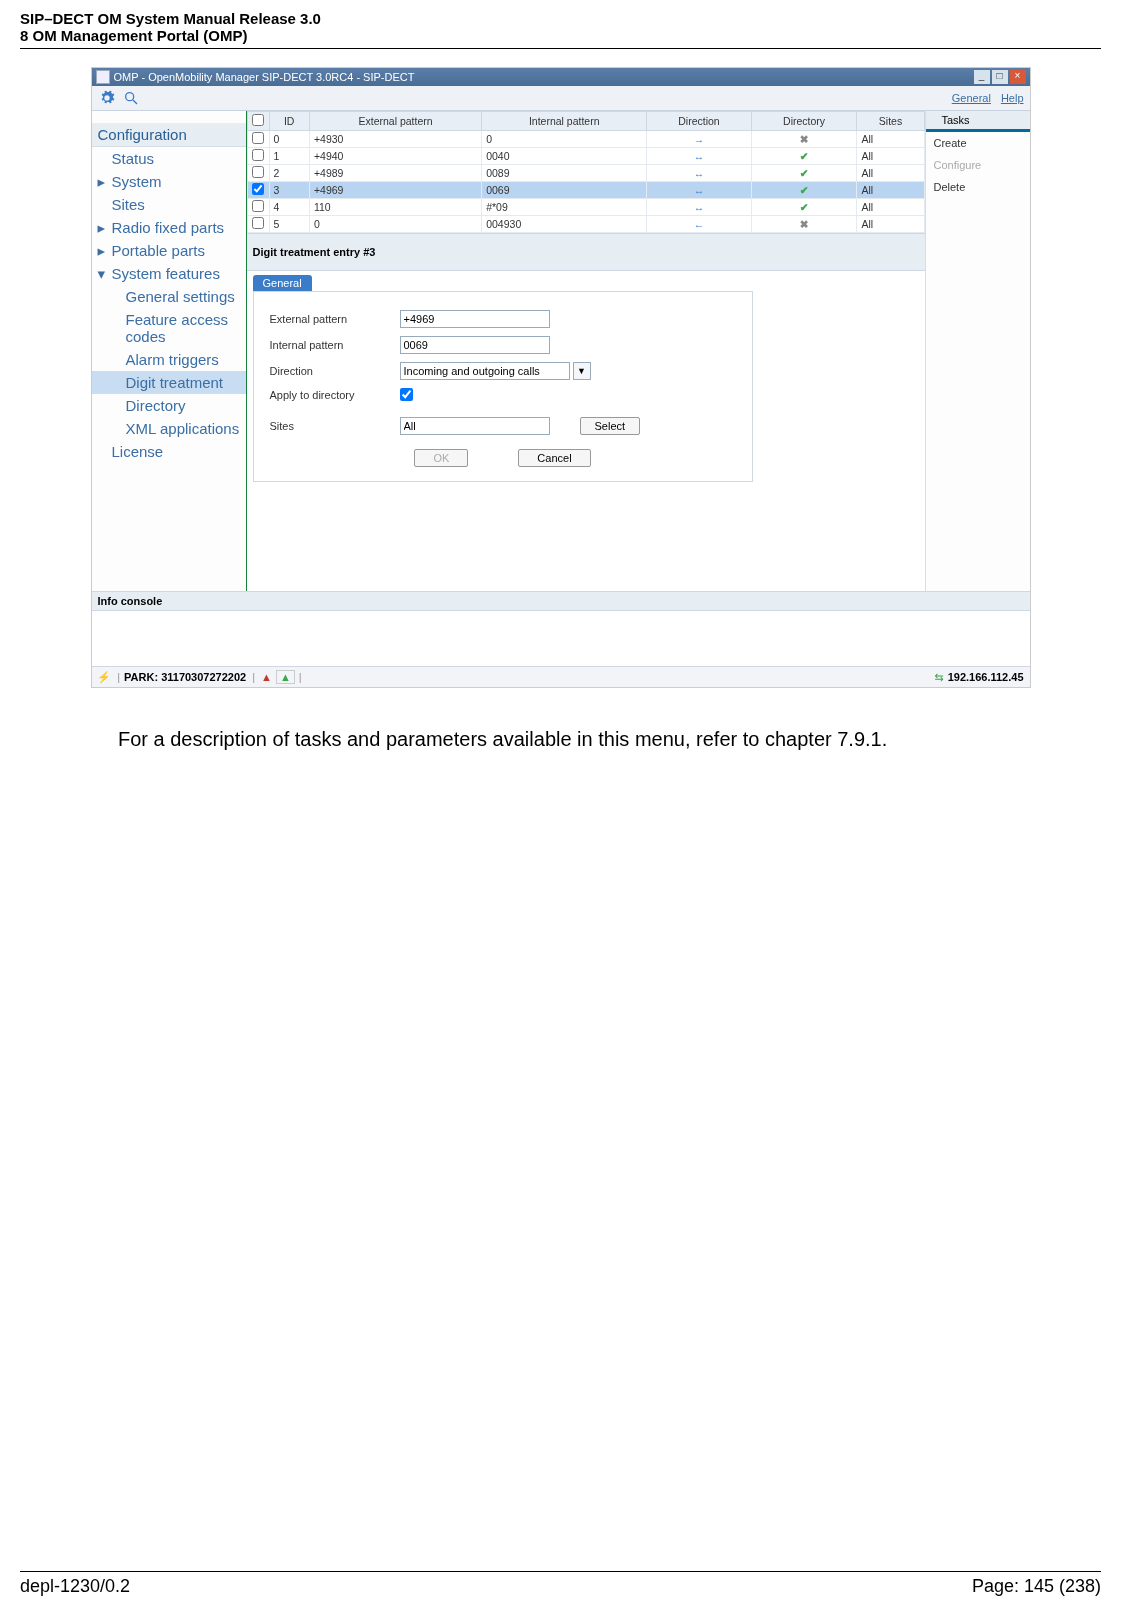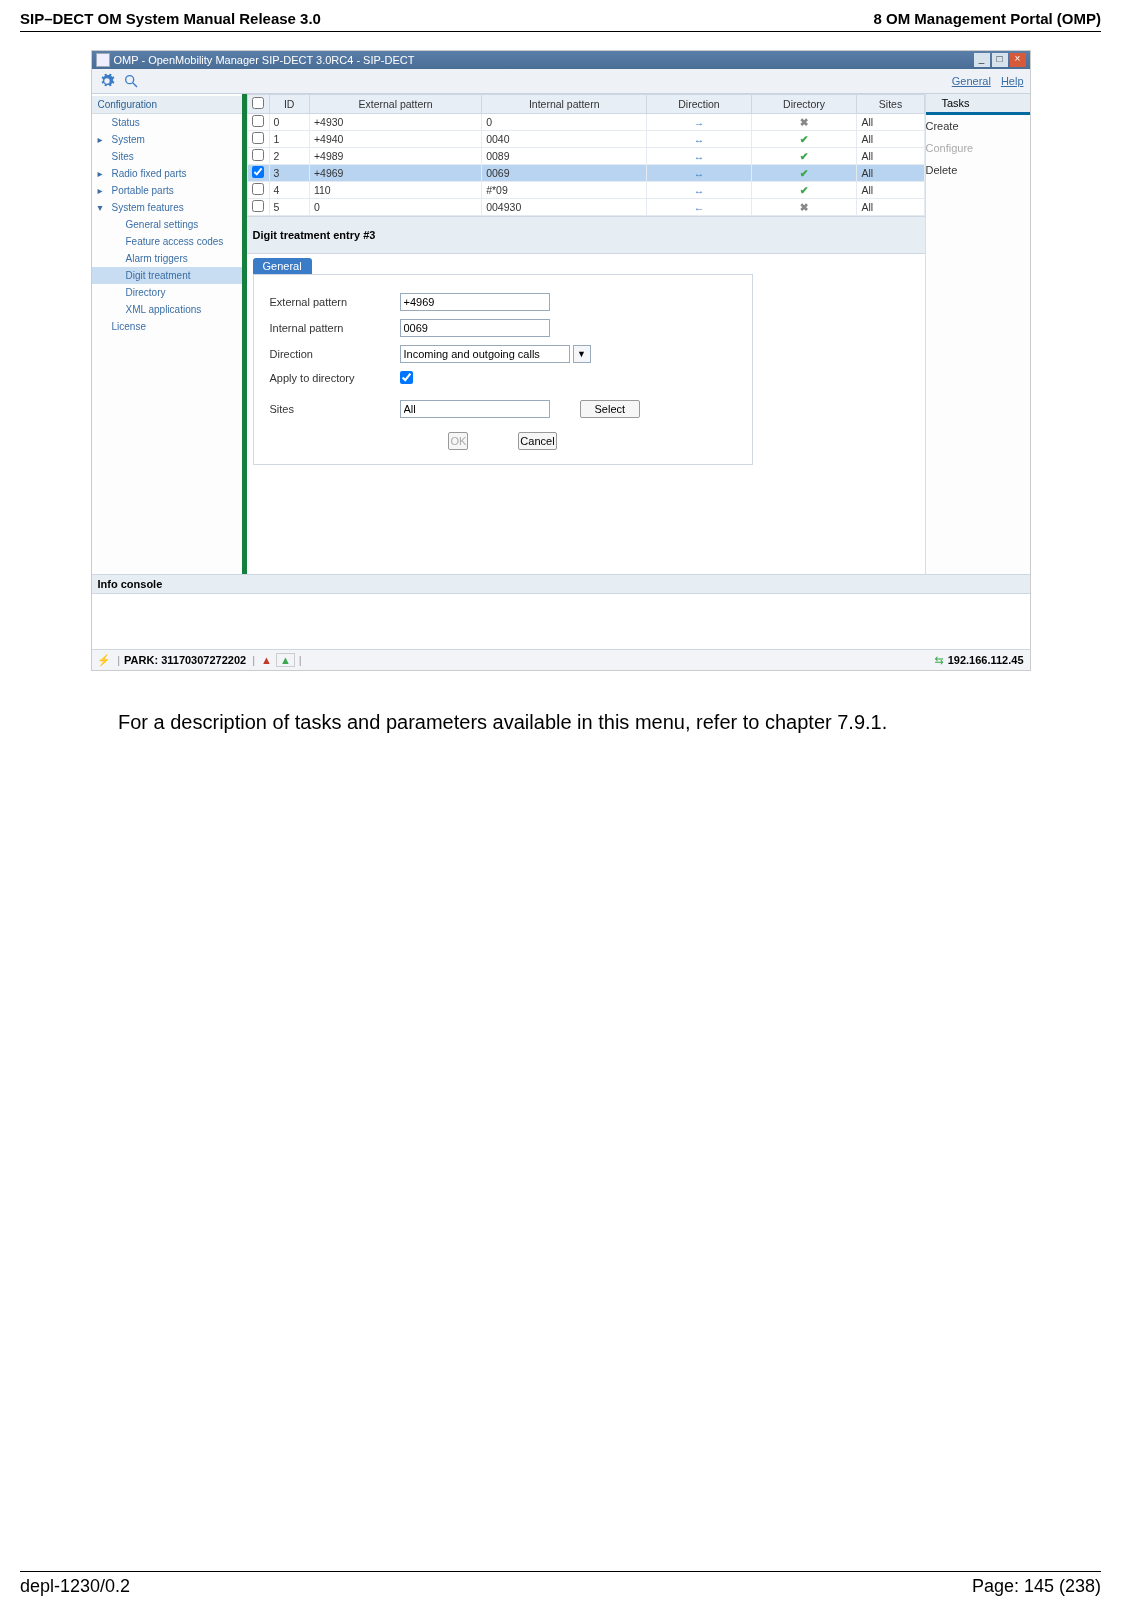--- a/index.html
+++ b/index.html
@@ -10,20 +10,21 @@
     height: 1609px;
     position: relative;
     color: #000;
   }
   .doc-header {
     display: flex;
     justify-content: space-between;
     padding: 10px 20px 2px 20px;
     font-weight: bold;
     font-size: 15px;
+    flex-direction: column;
   }
   .doc-hr { border: none; border-top: 1px solid #000; margin: 2px 20px 18px 20px; }
   .screenshot-wrap {
     margin: 4px auto;
     width: 940px;
     border: 1px solid #ccc;
   }
   .titlebar {
     background: linear-gradient(#5a7ea8, #4a6d96);
     color: #fff;
@@ -46,23 +47,23 @@
     padding:3px 6px;
     font-size:11px;
   }
   .ticon { width:18px; height:18px; margin-right:6px; display:flex; align-items:center; justify-content:center; }
   .ticon svg { width:16px; height:16px; }
   .tlink { color:#3a6ea5; margin-left:10px; text-decoration:underline; cursor:pointer; }
   .mainarea { display:flex; height:480px; background:#fff; }
   .sidebar {
     width:155px;
     background:#fdfdfd;
-    border-right:5px solid #15803d;
-    font-size:10px;
-    padding-top:2px;
+    border-right:1px solid #15803d;
+    font-size:15px;
+    padding-top:12px;
   }
   .sb-head { background:#e6edf3; color:#2b5f93; padding:3px 6px; border-bottom:1px solid #d5dde5; }
   .sb-item { color:#3a6ea5; padding:3px 6px 3px 20px; cursor:pointer; }
   .sb-item.exp::before { content:"▸"; color:#3a6ea5; float:left; margin-left:-14px; }
   .sb-item.open::before { content:"▾"; color:#3a6ea5; float:left; margin-left:-14px; }
   .sb-sub { color:#3a6ea5; padding:3px 6px 3px 34px; cursor:pointer; }
   .sb-sub.sel { background:#c9ddf2; }
   .content { flex:1; display:flex; flex-direction:column; }
   .tablewrap { flex:0 0 auto; }
   table.grid { border-collapse:collapse; width:100%; font-size:10.5px; }
@@ -83,21 +84,21 @@
   .arw { color:#3a7cc7; font-weight:bold; }
   .chkmark { color:#3aa84a; font-weight:bold; }
   .xmark { color:#888; font-weight:bold; }
   .tasks {
     width:105px;
     border-left:1px solid #d5dde5;
     background:#fdfdfd;
     font-size:11px;
   }
   .tasks-head { background:#e6edf3; padding:3px 16px; border-bottom:3px solid #0369a1; }
-  .task-item { padding:5px 0; color:#333; cursor:pointer; }
+  .task-item { padding:5px 8px; color:#333; cursor:pointer; }
   .task-item.dis { color:#aaa; }
   .detail-bar {
     background:#e6edf3;
     font-size:11px;
     font-weight:bold;
     padding:12px 6px;
     border-top:1px solid #cfd8e2;
     border-bottom:1px solid #cfd8e2;
   }
   .tab-active {
@@ -118,21 +119,21 @@
     width:500px;
   }
   .frow { display:flex; align-items:center; margin:8px 0; }
   .flabel { width:130px; color:#333; }
   .finput { border:1px solid #9ab; padding:1px 3px; font-size:11px; width:150px; height:18px; }
   .fsel { border:1px solid #9ab; padding:1px 3px; font-size:11px; width:170px; height:18px; background:#fff; }
   .darrow { display:inline-flex; width:18px; height:18px; border:1px solid #9ab; align-items:center; justify-content:center; margin-left:3px; font-size:9px; background:#f4f6f9; }
   .fbtn {
     border:1px solid #999;
     background:#f6f6f6;
-    padding:2px 1px;
+    padding:2px 18px;
     font-size:11px;
     border-radius:2px;
     cursor:pointer;
   }
   .fbtn.small { padding:2px 14px; }
   .btnrow { display:flex; gap:50px; justify-content:center; margin-top:14px; }
   .info-bar {
     background:#e6edf3;
     font-size:11px;
     font-weight:bold;

